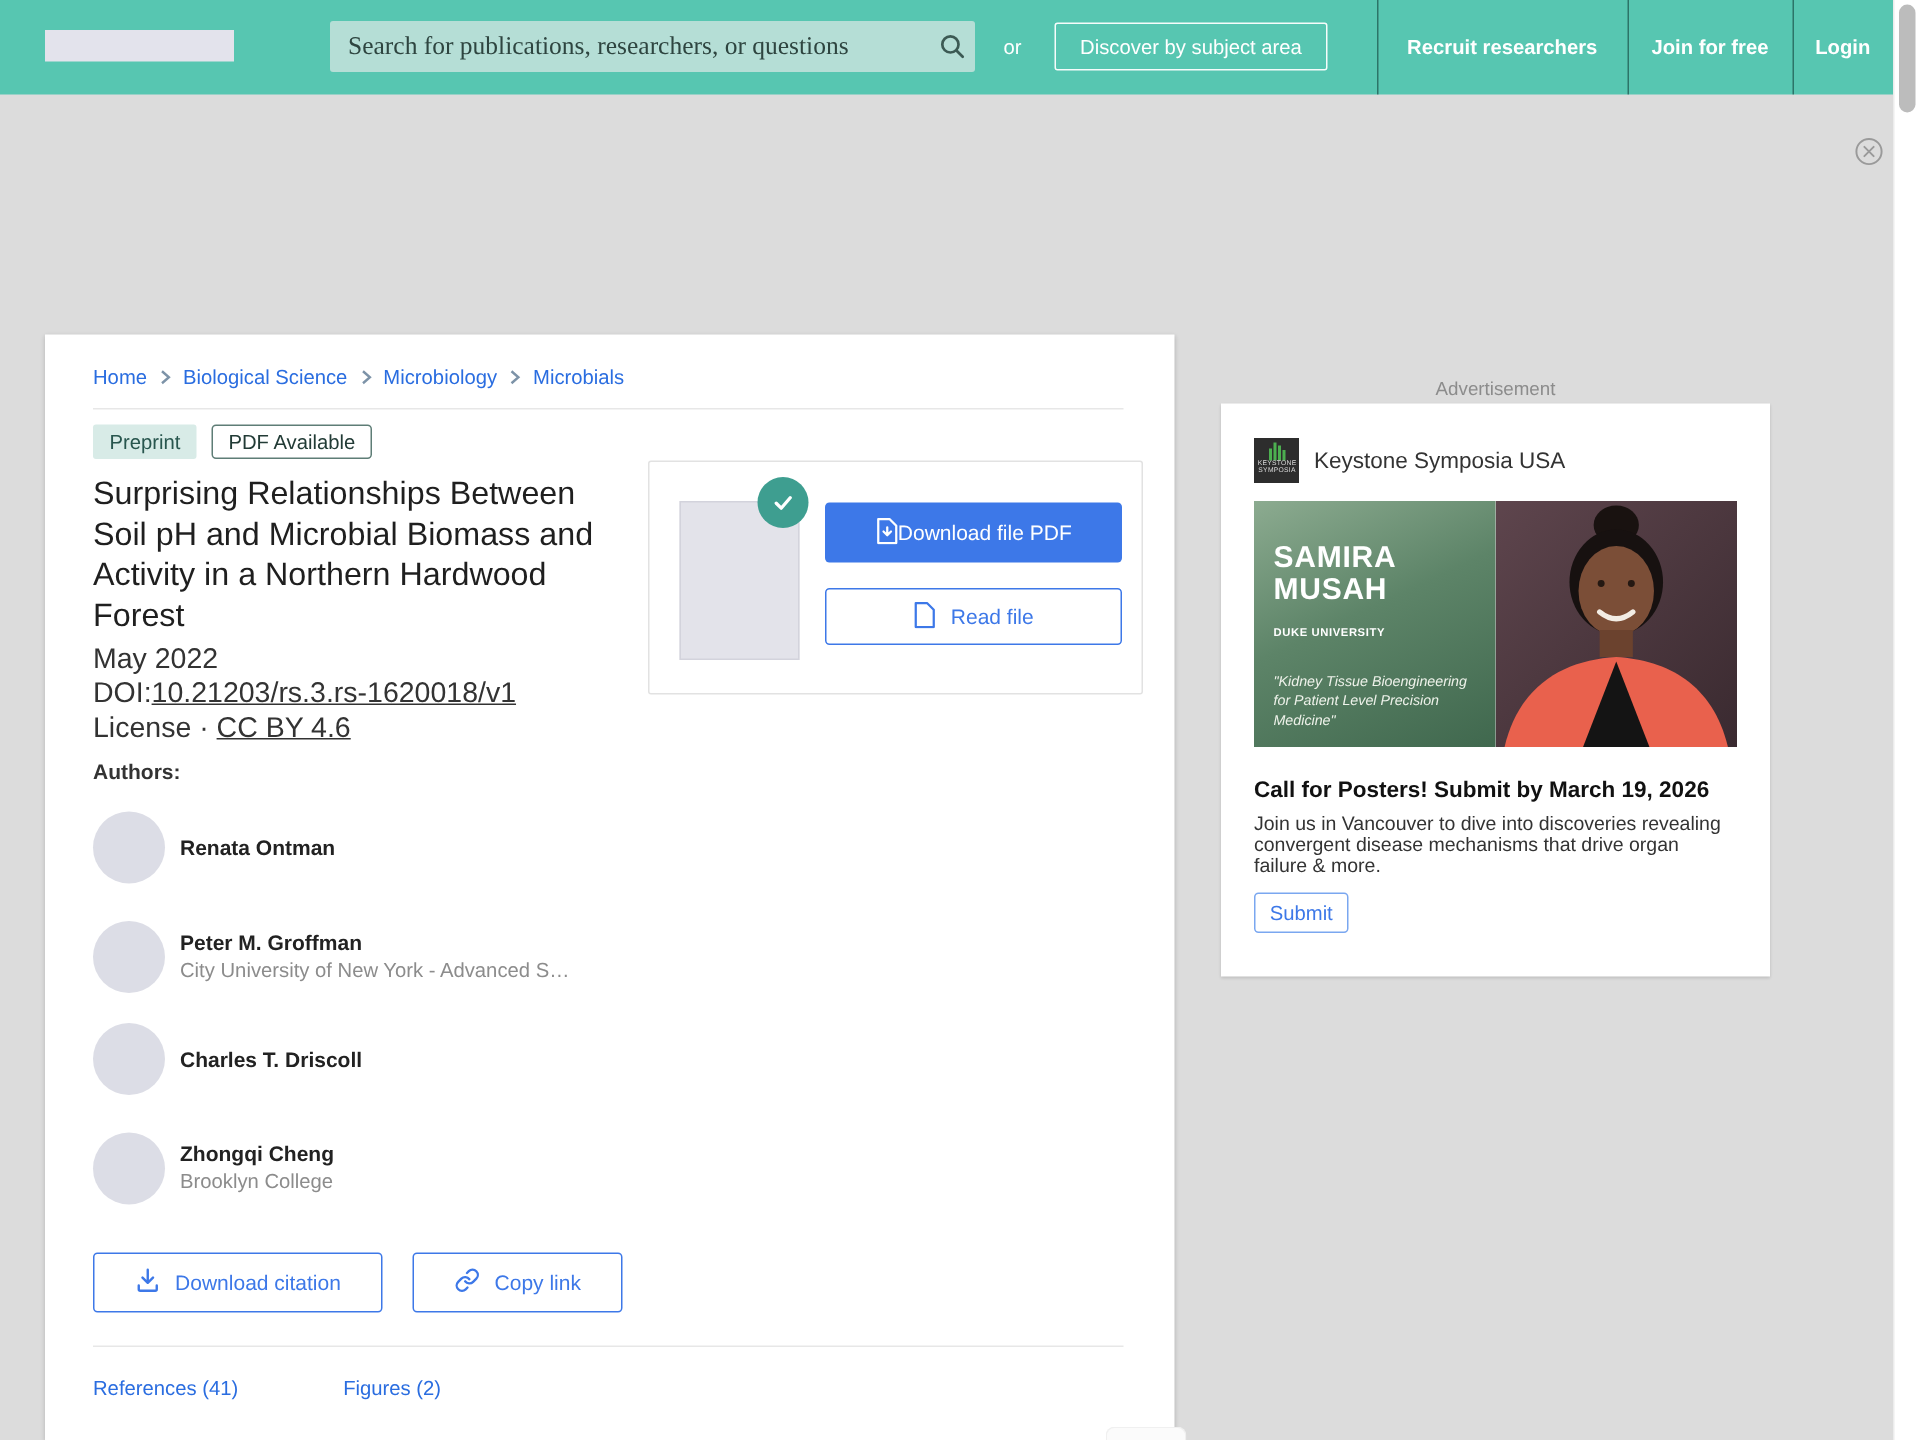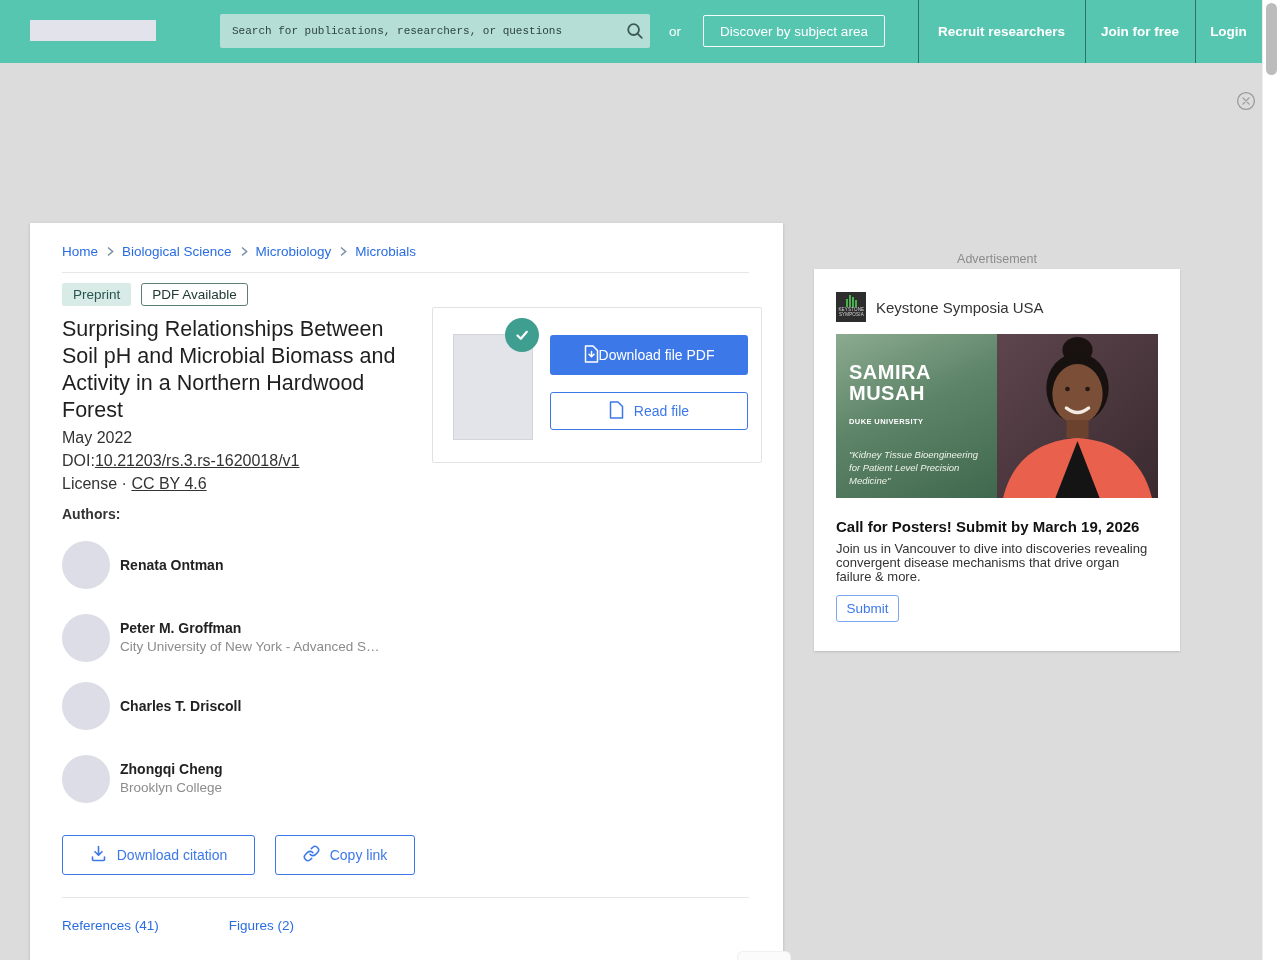--- a/index.html
+++ b/index.html
@@ -4,21 +4,21 @@
 <style>
   * { margin:0; padding:0; box-sizing:border-box; }
   html,body { width:1280px; height:960px; }
   body { font-family:"Liberation Sans", sans-serif; background:#dcdcdc; overflow:hidden; }
   #app { position:relative; width:1280px; height:960px; }
 
   
   .header { position:absolute; left:0; top:0; width:1262px; height:63px; background:#57c6b1; }
   .logo-ph { position:absolute; left:30px; top:20px; width:126px; height:21px; background:#e3e3ec; }
   .searchbar { position:absolute; left:220px; top:14px; width:430px; height:34px; background:#b5ded6; border-radius:2px; display:flex; align-items:center; }
-  .searchbar input { flex:1; height:100%; background:transparent; border:none; outline:none; padding:0 8px 0 12px; font-size:11px; color:#243d38; font-family:Liberation Mono, monospace; }
+  .searchbar input { flex:1; height:100%; background:transparent; border:none; outline:none; padding:0 8px 0 12px; font-size:17px; color:#243d38; font-family:Liberation Serif, serif; }
   .searchbar input::placeholder { color:#2e4540; opacity:1; }
   .search-ic { width:30px; display:flex; align-items:center; justify-content:center; cursor:pointer; }
   .or-label { position:absolute; left:669px; top:24px; color:#fff; font-size:13.5px; }
   .discover-btn { position:absolute; left:703px; top:15px; width:182px; height:32px; background:transparent; border:1px solid rgba(255,255,255,0.95); border-radius:2px; color:#fff; font-size:13.5px; display:flex; align-items:center; justify-content:center; cursor:pointer; }
   .hdr-div { position:absolute; top:0; width:1px; height:63px; background:rgba(10,50,44,0.55); }
   .hdr-link { position:absolute; top:0; height:63px; display:flex; align-items:center; justify-content:center; color:#fff; font-weight:bold; font-size:13.5px; cursor:pointer; }
 
   
   .scroll-track { position:absolute; right:0; top:0; width:18px; height:960px; background:#ffffff; border-left:1px solid #ececec; }
   .scroll-thumb { position:absolute; right:3px; top:3px; width:11px; height:72px; border-radius:6px; background:#bcbcbc; }
@@ -28,21 +28,21 @@
   
   .card { position:absolute; left:30px; top:223px; width:753px; height:737px; background:#fff; box-shadow:0 1px 3px rgba(0,0,0,0.18); }
   .crumbs { position:absolute; left:32px; top:21px; display:flex; align-items:center; font-size:13.5px; }
   .crumbs a { color:#2a6de0; text-decoration:none; cursor:pointer; }
   .crumb-sep { margin:0 7px; display:flex; align-items:center; }
   .rule { position:absolute; left:32px; width:687px; height:1px; background:#e7e7e7; }
   .tagrow { position:absolute; left:32px; top:60px; display:flex; gap:10px; }
   .tag-preprint { background:#d8ebe7; color:#28564e; font-size:13.5px; padding:4px 11px; border-radius:2px; }
   .tag-pdf { background:#fff; color:#223b36; font-size:13.5px; padding:3px 10px; border:1px solid #5e7d76; border-radius:3px; }
   .title { position:absolute; left:32px; top:93px; width:350px; font-size:21.5px; line-height:27px; color:#1f1f1f; font-weight:400; }
-  .meta { position:absolute; left:32px; font-size:16px; color:#333; }
+  .meta { position:absolute; left:32px; font-size:19px; color:#333; }
   .meta a { color:#333; text-decoration:underline; cursor:pointer; }
 
   
   .dlbox { position:absolute; left:402px; top:84px; width:330px; height:156px; border:1px solid #e2e2e2; border-radius:2px; }
   .thumb { position:absolute; left:20px; top:26px; width:80px; height:106px; background:#e3e3ea; border:1px solid #d3d3dc; }
   .check-circle { position:absolute; left:72px; top:10px; width:34px; height:34px; border-radius:50%; background:#3e9e90; display:flex; align-items:center; justify-content:center; }
   .btn-blue { position:absolute; left:117px; top:27px; width:198px; height:40px; background:#3d78e8; border:none; border-radius:3px; color:#fff; font-size:14px; display:flex; align-items:center; justify-content:center; cursor:pointer; font-family:"Liberation Sans", sans-serif; }
   .btn-outline { background:#fff; border:1px solid #3d78e8; color:#3d78e8; border-radius:3px; font-size:14px; display:flex; align-items:center; justify-content:center; gap:10px; cursor:pointer; font-family:"Liberation Sans", sans-serif; }
   .btn-read { position:absolute; left:117px; top:84px; width:198px; height:38px; }
 

